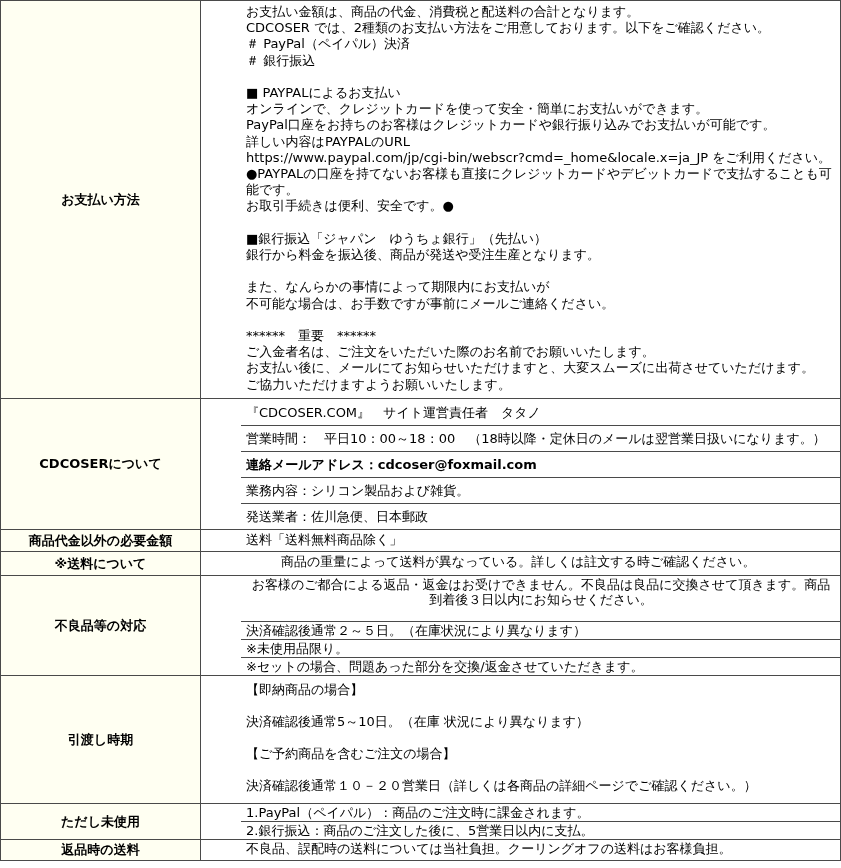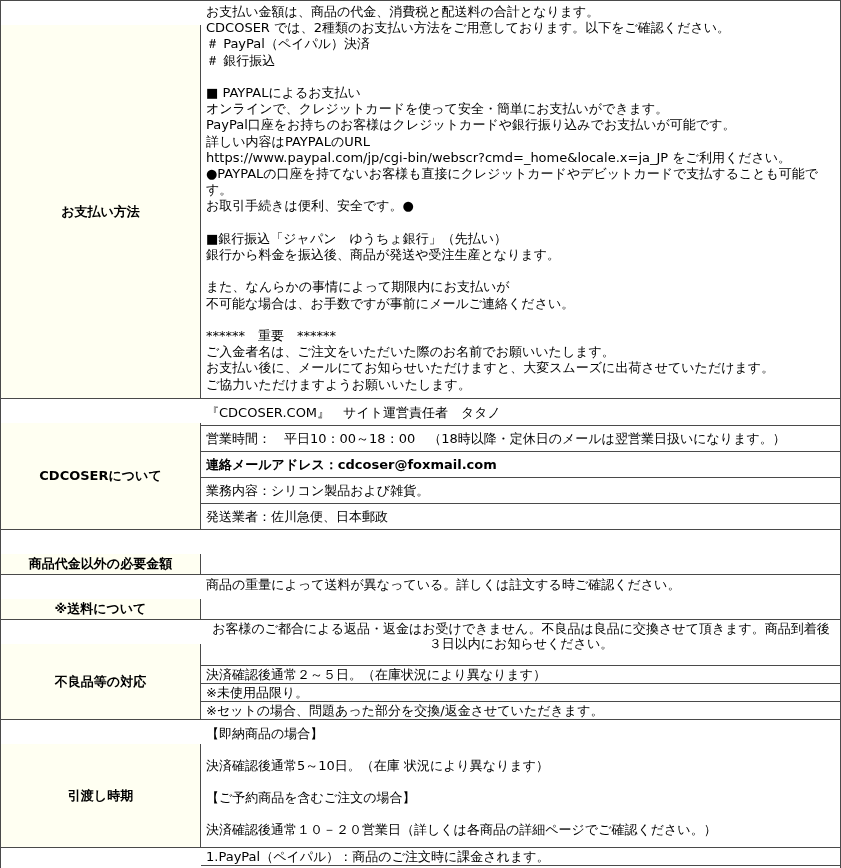--- a/index.html
+++ b/index.html
@@ -26,38 +26,37 @@
     flex:0 0 200px;
     width:200px;
     background:var(--header-bg);
     border-right:1px solid var(--border);
     display:flex;
     align-items:center;
     justify-content:center;
     text-align:center;
     font-weight:bold;
     padding:2px 20px;
-    margin-top:24px;
   }
-  .content { flex:1; display:flex; flex-direction:column; min-width:0; }
+  .content { flex:1; display:flex; flex-direction:column; min-width:0;margin-left:40px; }
   .cell {
     padding:2px 4px 1px 5px;
     white-space:pre-line;
     word-break:break-all;
     flex:1;
   }
   .cell + .cell { border-top:1px solid var(--border); }
   .sub { display:flex; align-items:center; flex:initial; }
   .bold { font-weight:bold; }
 
   .r0 { min-height:398px; }
   .r0 .cell { line-height:16.2px; padding-top:3px; }
   .r1 .cell { min-height:26px; }
   .r2 { min-height:22px; }
-  .r3 { min-height:24px; }
+  .r3 { min-height:24px;gap:35px; }
   .r4 .cell { line-height:15px; padding-top:1px; padding-bottom:1px; }
   .r4 .c0 { min-height:45px;text-align:center; }
   .r4 .cmin { min-height:14px; }
   .r5 { min-height:128px; }
   .r5 .cell { line-height:16px; padding-top:6px; }
   .r6 .cell { min-height:17px; line-height:14px; }
   .r7 { min-height:23px; }
   .r8 { min-height:17px; }
   .r8 .cell { line-height:14px; }
 </style>
@@ -101,20 +100,23 @@
       <div class="cell sub">『CDCOSER.COM』　サイト運営責任者　タタノ</div>
       <div class="cell sub">営業時間：　平日10：00～18：00　（18時以降・定休日のメールは翌営業日扱いになります。）</div>
       <div class="cell sub bold">連絡メールアドレス：cdcoser@foxmail.com</div>
       <div class="cell sub">業務内容：シリコン製品および雑貨。</div>
       <div class="cell sub">発送業者：佐川急便、日本郵政</div>
     </div>
   </div>
 
   <div class="row r2">
     <div class="hdr">商品代金以外の必要金額</div>
+    <div class="content">
+      <div class="cell sub">送料「送料無料商品除く」</div>
+    </div>
   </div>
 
   <div class="row r3">
     <div class="hdr">※送料について</div>
     <div class="content">
       <div class="cell sub">商品の重量によって送料が異なっている。詳しくは註文する時ご確認ください。</div>
     </div>
   </div>
 
   <div class="row r4">

